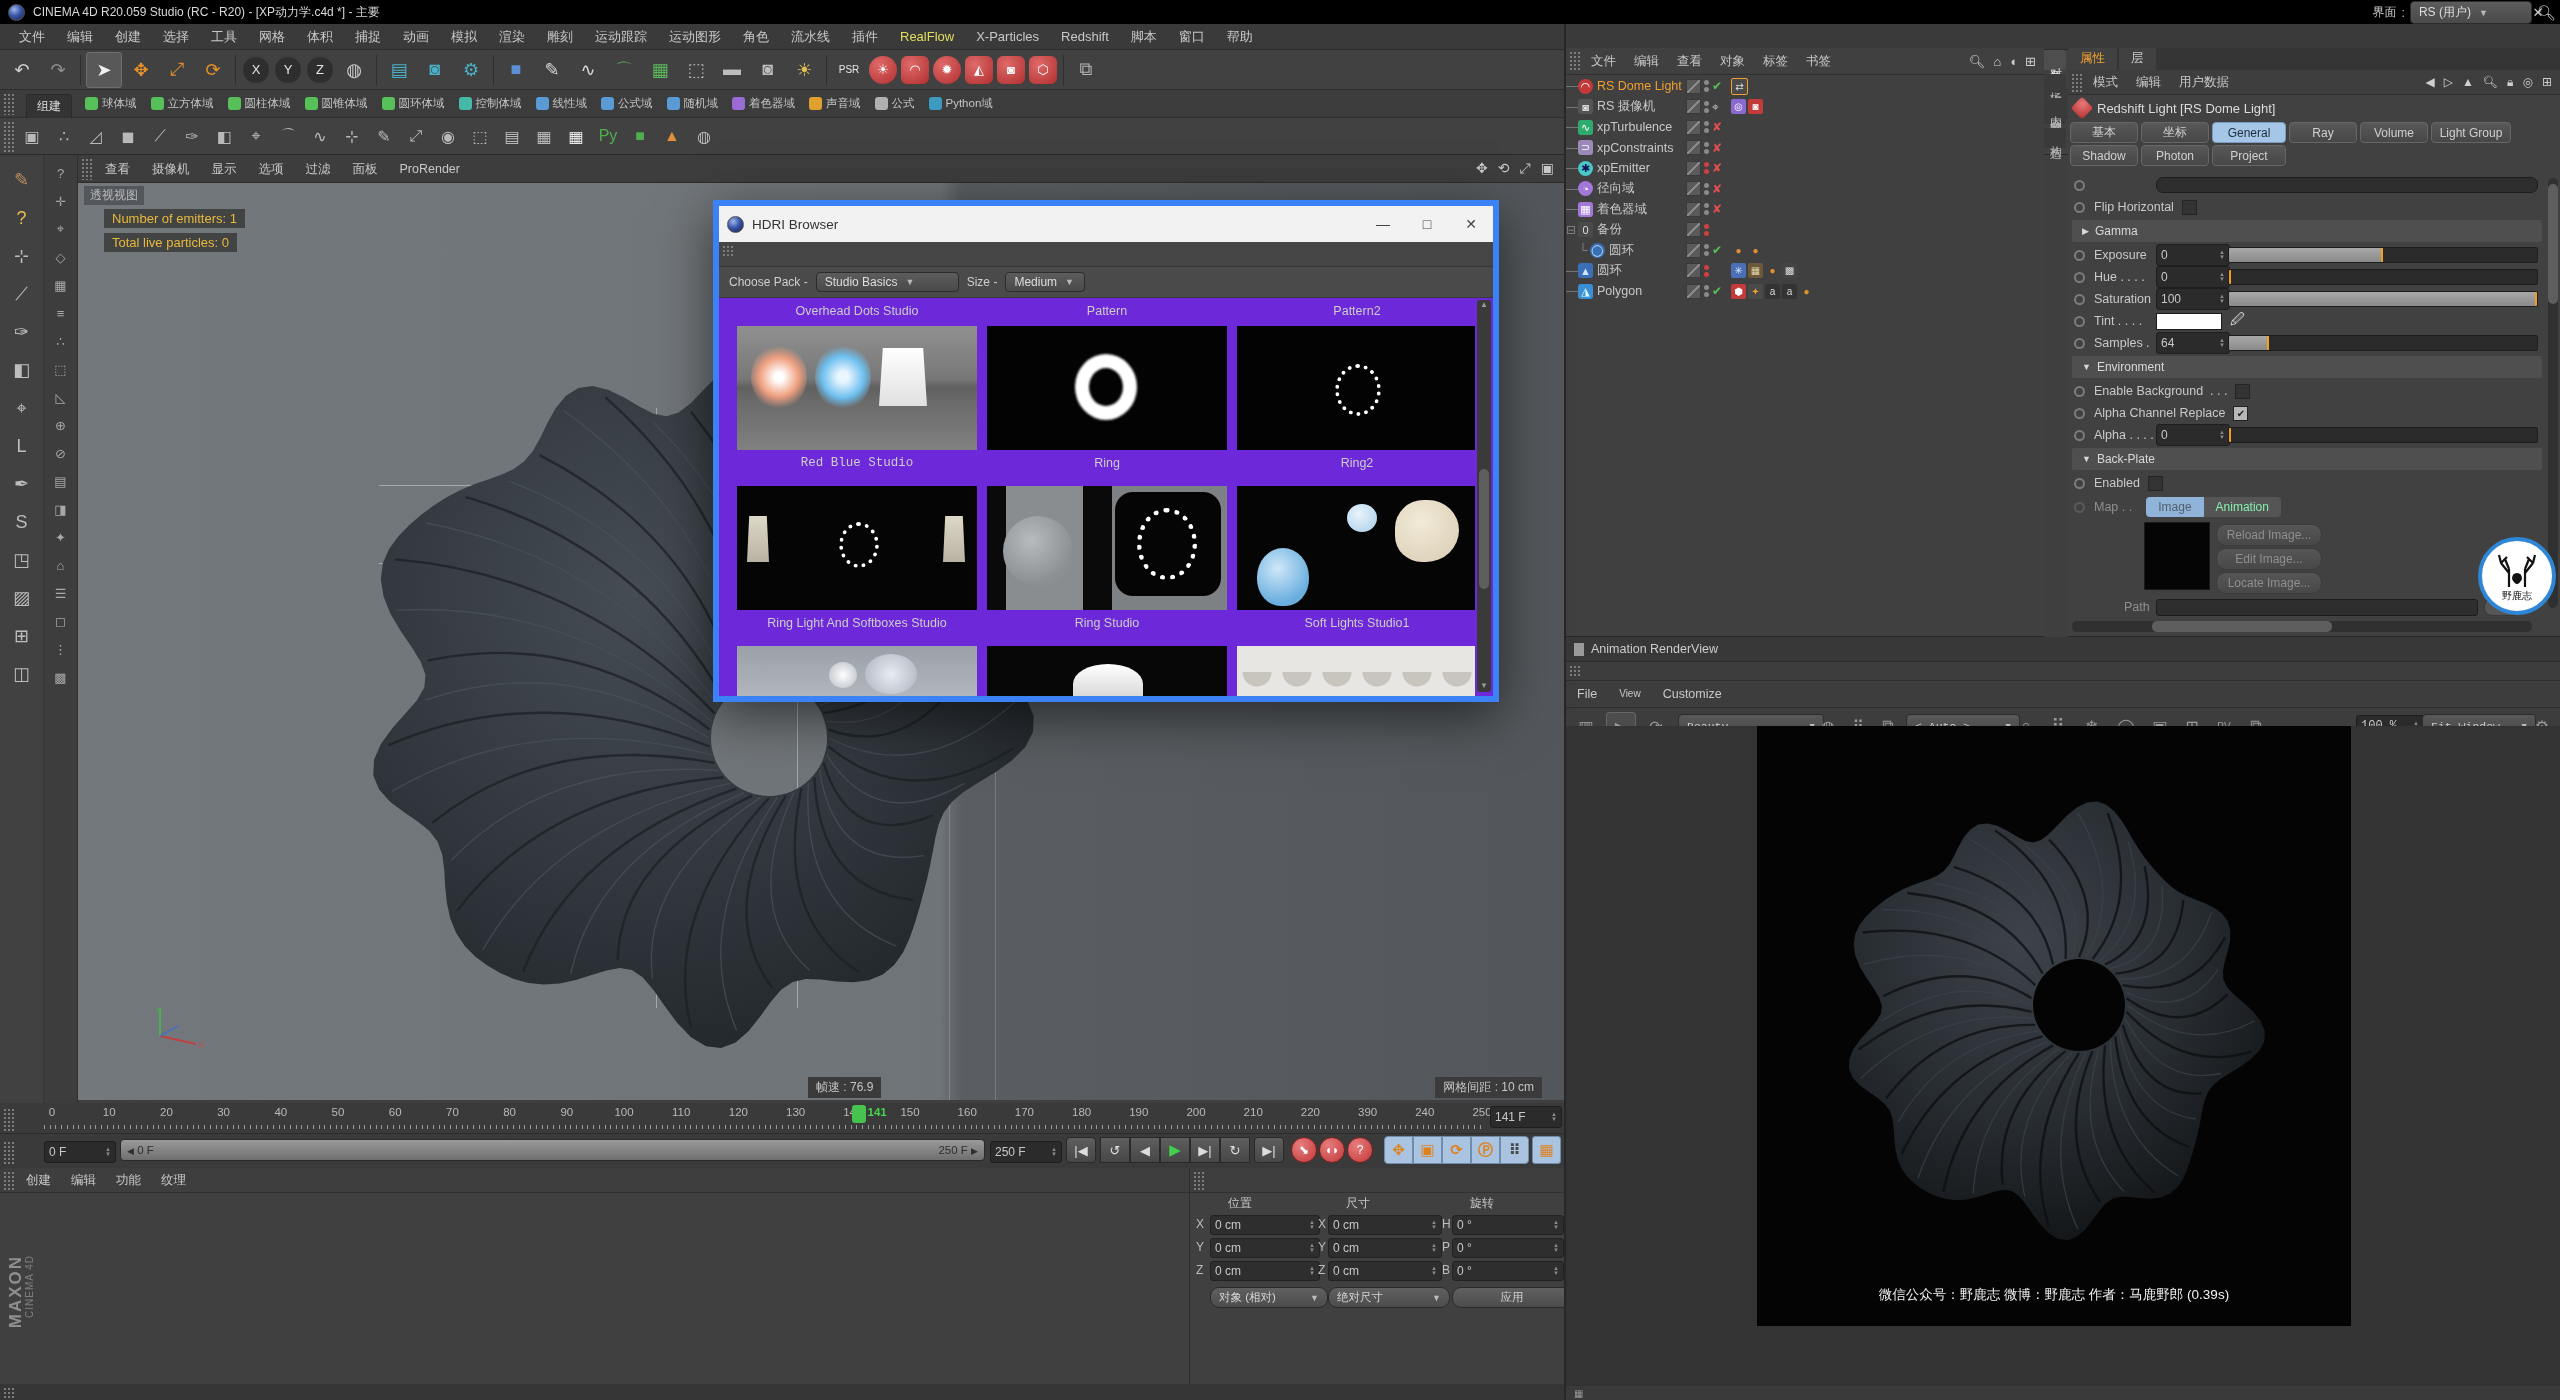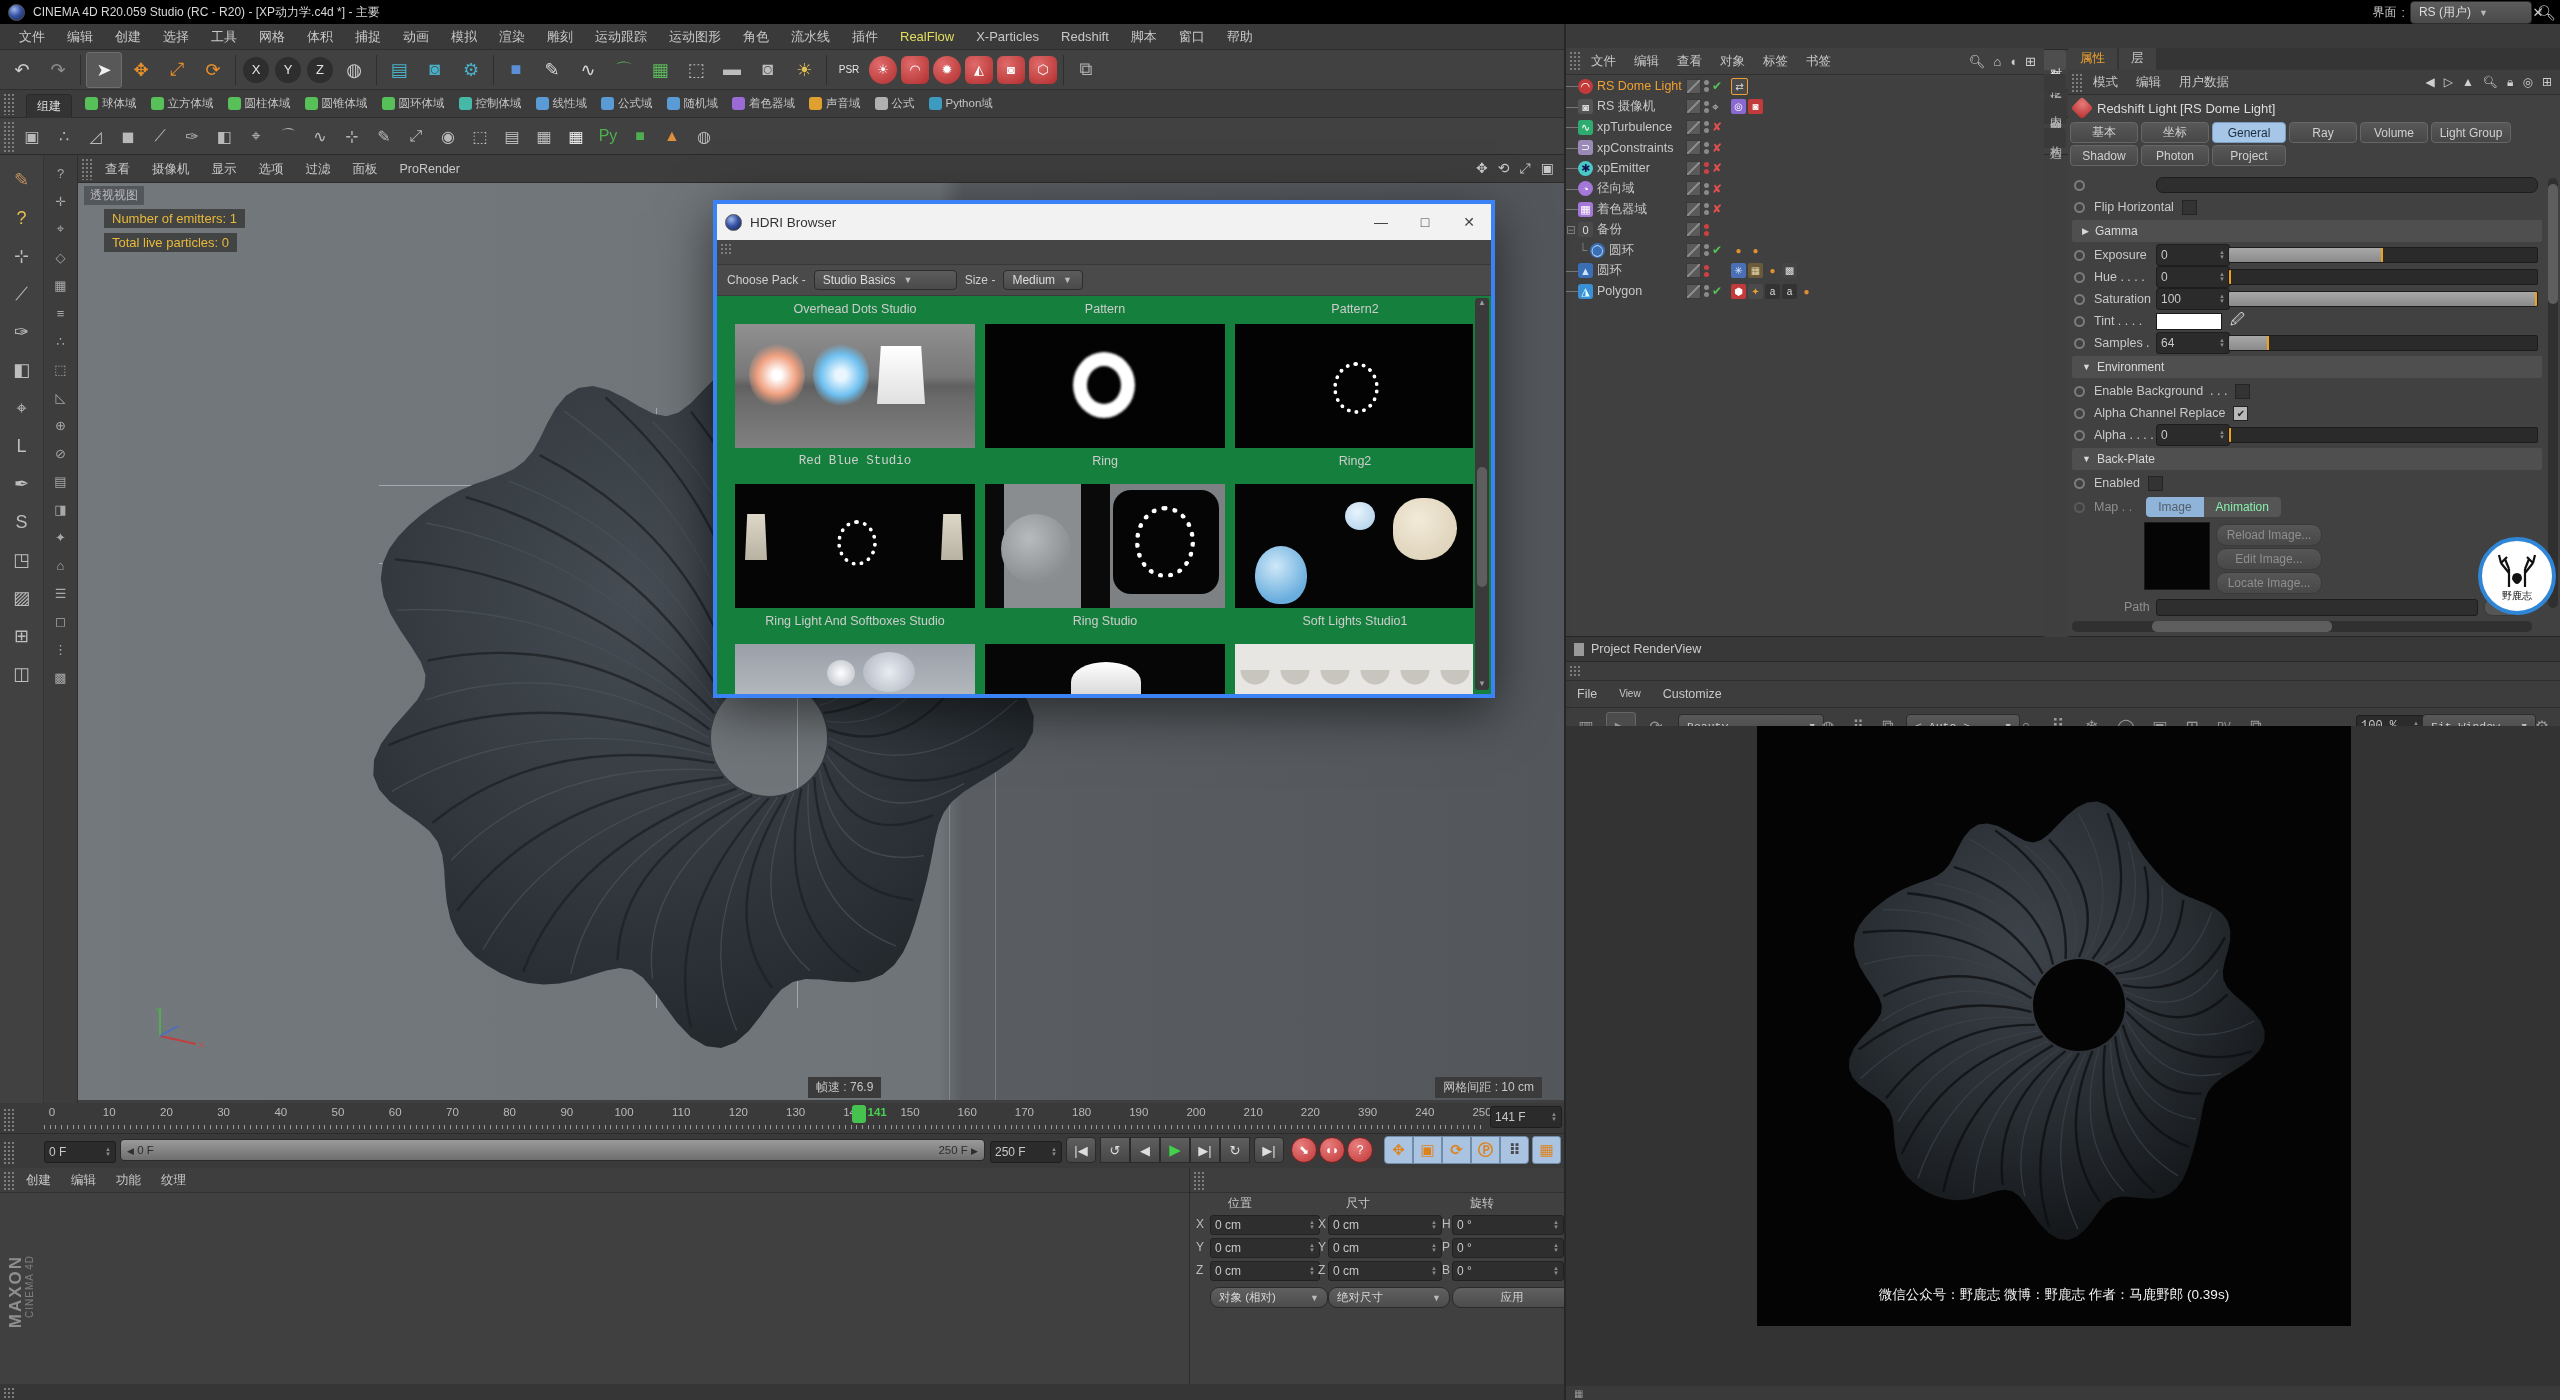--- a/index.html
+++ b/index.html
@@ -163,21 +163,21 @@
   .rvbtn{position:absolute;top:4px;width:28px;height:28px;display:flex;align-items:center;justify-content:center;
          color:#9a9a9a;font-size:16px;}
   .rvdrop{position:absolute;top:6px;height:23px;background:linear-gradient(#585858,#474747);border:1px solid #2c2c2c;
           border-radius:4px;display:flex;align-items:center;justify-content:space-between;padding:0 8px;
           color:#cccccc;font-family:"Liberation Mono","DejaVu Sans Mono",monospace;font-size:11.5px;}
   #rvcanvas{position:absolute;left:0;top:89px;width:994px;height:660px;background:#333;}
   #rvimage{position:absolute;left:191px;top:0px;width:594px;height:600px;background:#040404;overflow:hidden;}
   #rvcaption{position:absolute;left:0;right:0;bottom:22px;text-align:center;color:#f2f2f2;font-size:13.5px;}
   #rvstatus{position:absolute;left:0;bottom:0;width:994px;height:14px;background:#3a3a3a;display:flex;align-items:center;color:#9a9a9a;}
   
-  #hdri{left:713px;top:200px;width:774px;height:490px;background:#15803d;border:4px solid #3b82f6;
+  #hdri{left:713px;top:200px;width:774px;height:490px;background:#6d28d9;border:6px solid #3b82f6;
         box-shadow:0 14px 50px rgba(0,0,0,.55);z-index:50;}
   #hdrititle{display:flex;align-items:center;height:36px;background:#f2f2f2;color:#333;font-size:13.5px;gap:8px;padding-left:8px;}
   .hwbtn{width:44px;height:36px;display:flex;align-items:center;justify-content:center;color:#444;font-size:14px;}
   #hdrigrip{height:24px;background:#454545;border-bottom:1px solid #383838;display:flex;align-items:center;}
   #hdrictl{height:30px;background:#4a4a4a;border-bottom:1px solid #3a3a3a;display:flex;align-items:center;gap:8px;
            padding-left:10px;color:#cfcfcf;}
   #hdrigrid{position:absolute;left:0;top:92px;right:18px;bottom:0;overflow:hidden;}
   .hcap{position:absolute;width:240px;text-align:center;color:#cdcdcd;font-size:12.5px;}
   .hthumb{position:absolute;width:240px;height:124px;background:#000;overflow:hidden;}
   #hdriscroll{position:absolute;right:2px;top:94px;width:14px;bottom:4px;background:#3a3a3a;border-radius:3px;}
@@ -1030,21 +1030,21 @@
         <div class="thumbbar" style="width:180px;height:100%;margin-left:80px;"></div>
       </div>
     <div id="vscroll">
         <div class="thumbbar" style="height:120px;width:100%;margin-top:6px;"></div>
       </div>
   </div>
 
   <div id="rview" class="abs">
     <div id="rvtitle">
       <span style="width:10px;height:13px;background:#9a9a9a;display:inline-block;"></span>
-      <span>Project RenderView</span>
+      <span>Animation RenderView</span>
     </div>
     <div style="height:18px;border-bottom:1px solid #2e2e2e;display:flex;align-items:center;">
       <div class="grip" style="height:12px;"></div>
     </div>
     <div id="rvmenu">
         <span class="menu-item" style="font-size: 12.5px;">File</span>
         <span class="menu-item" style="font-size: 10px;">View</span>
         <span class="menu-item" style="font-size: 12.5px;">Customize</span>
       </div>
     <div id="rvtools">

